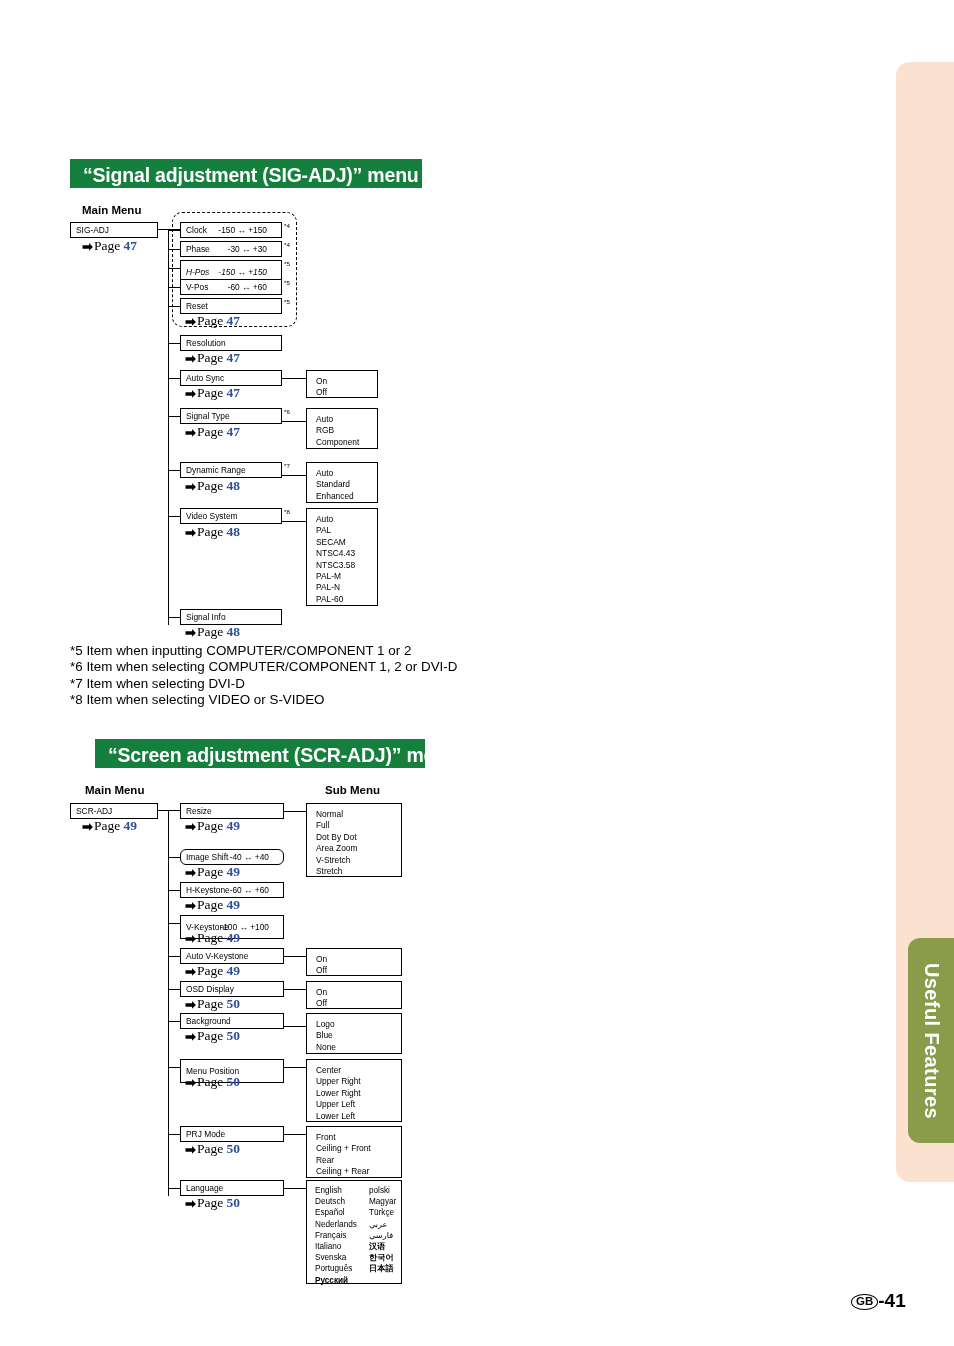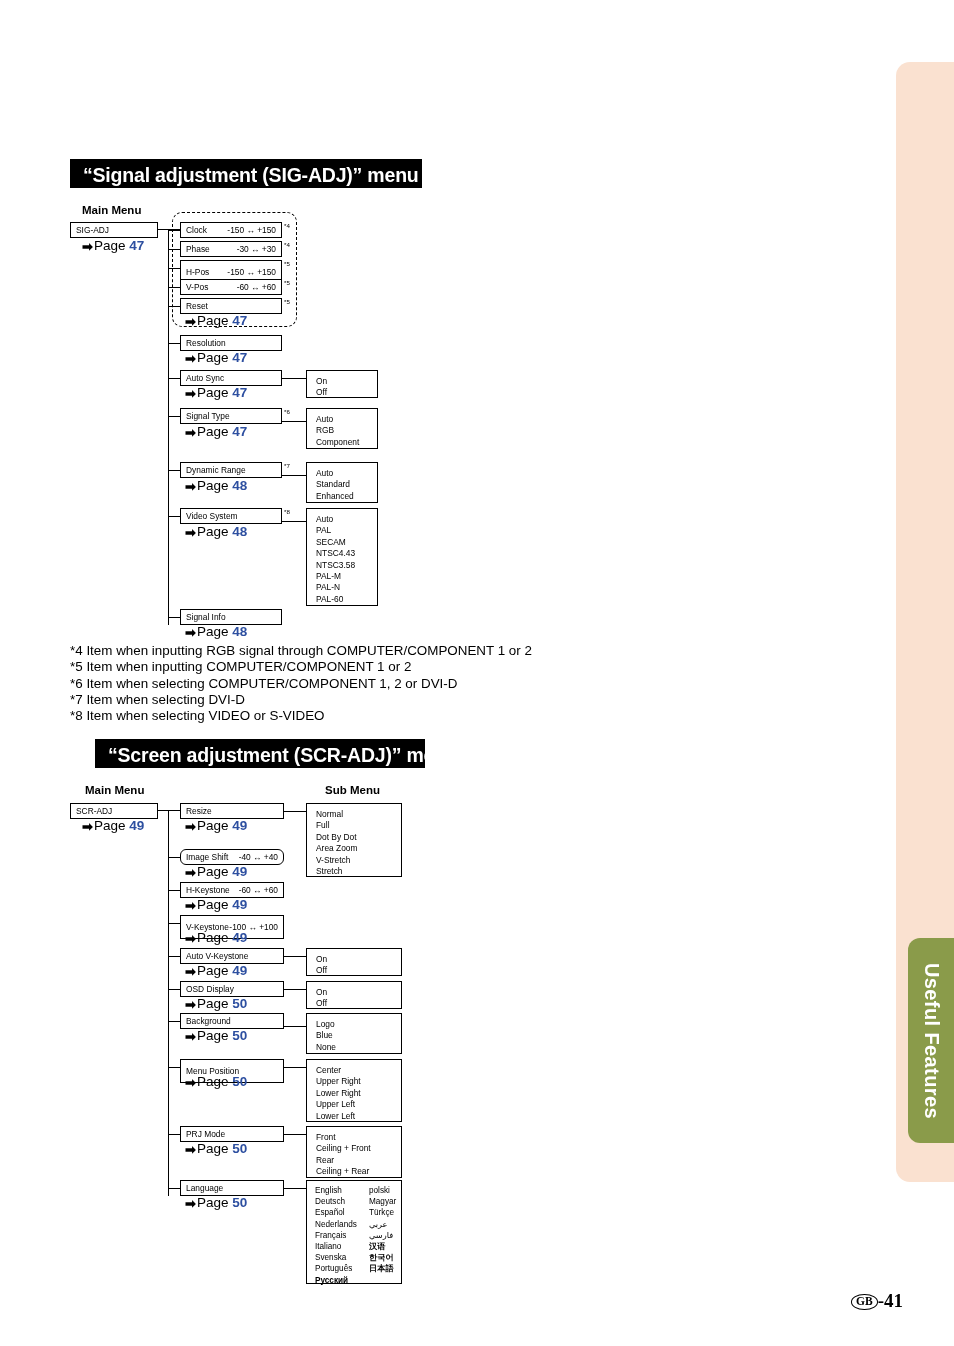--- a/index.html
+++ b/index.html
@@ -20,37 +20,37 @@
   }
   .side-tab span{
     position:absolute;left:50%;top:50%;
     transform:translate(-50%,-50%) rotate(90deg);
     white-space:nowrap;color:#fff;font-weight:bold;font-size:20px;
     letter-spacing:.4px;font-family:"Liberation Sans",sans-serif;
   }
 
   
   .sec-bar{
-    position:absolute;background:#000000;color:#fff;
+    position:absolute;background:#15803d;color:#fff;
     font-weight:bold;font-size:19.5px;letter-spacing:-.2px;
     padding:5px 13px 6px 13px;box-sizing:border-box;white-space:nowrap;
   }
 
   
   .col-label{
     position:absolute;font-weight:bold;font-size:11.5px;white-space:nowrap;
   }
 
   
   .box{
     position:absolute;border:1.2px solid #000;background:#fff;
     box-sizing:border-box;font-size:8.4px;line-height:1;
   }
   .box .bl{position:absolute;left:5px;top:50%;transform:translateY(-50%);white-space:nowrap;}
-  .box .br{position:absolute;right:5px;top:50%;transform:translateY(-50%);white-space:nowrap;margin-left:40px;}
+  .box .br{position:absolute;right:14px;top:50%;transform:translateY(-50%);white-space:nowrap;margin-left:40px;}
 
   
   .listbox{
     position:absolute;border:1.2px solid #000;background:#fff;box-sizing:border-box;
     font-size:8.4px;line-height:11.4px;padding:5px 0 5px 9px;
   }
   .listbox div{white-space:nowrap;}
 
   
   .langbox{
@@ -59,21 +59,21 @@
   }
   .langbox .lrow{display:flex;}
   .langbox .lc1{width:54px;white-space:nowrap;}
   .langbox .lc2{white-space:nowrap;}
   .bold-ru{font-weight:bold;}
   .cjk{font-weight:bold;}
 
   
   .pageref{
     position:absolute;font-size:13.5px;white-space:nowrap;color:#000;
-    font-family:Liberation Sans, sans-serif;
+    font-family:Liberation Serif, serif;
   }
   .pageref .arw{
     display:inline-block;vertical-align:-1px;margin-right:1px;
     font-size:13px;font-weight:bold;
   }
   .pageref .num{color:#2d4fa0;font-weight:bold;}
 
   
   .sup{
     position:absolute;font-size:6.2px;white-space:nowrap;
@@ -88,21 +88,21 @@
     position:absolute;border:1.3px dashed #000;border-radius:10px;box-sizing:border-box;
   }
 
   
   .footnotes{
     position:absolute;font-size:13.4px;line-height:16.3px;white-space:nowrap;
   }
 
   
   .pagenum{
-    position:absolute;font-size:19px;font-weight:bold;white-space:nowrap;font-family:Liberation Serif, serif;
+    position:absolute;font-size:19px;font-weight:bold;white-space:nowrap;
   }
   .gb{
     display:inline-block;border:1.7px solid #000;border-radius:50%;
     font-size:11.5px;font-weight:bold;padding:1px 4px 1px 4px;vertical-align:2px;
     line-height:1;
   }
 </style>
 </head>
 <body>
 
@@ -135,21 +135,21 @@
 <div class="sup" style="left:284px;top:222px;">*4</div>
 <div class="hline" style="left:168px;top:230px;width:12px;"></div>
 
 <div class="box" style="left:180px;top:241px;width:102px;height:16px;">
   <span class="bl">Phase</span>
   <span class="br">-30 ↔ +30</span>
 </div>
 <div class="sup" style="left:284px;top:241px;">*4</div>
 <div class="hline" style="left:168px;top:249px;width:12px;"></div>
 
-<div class="box" style="left:180px;top:260px;width:102px;height:24px;">
+<div class="box" style="left:180px;top:260px;width:102px;height:24px;font-style:italic;">
   <span class="bl">H-Pos</span>
   <span class="br">-150 ↔ +150</span>
 </div>
 <div class="sup" style="left:284px;top:260px;">*5</div>
 <div class="hline" style="left:168px;top:268px;width:12px;"></div>
 
 <div class="box" style="left:180px;top:279px;width:102px;height:16px;">
   <span class="bl">V-Pos</span>
   <span class="br">-60 ↔ +60</span>
 </div>
@@ -246,21 +246,20 @@
 <div class="box" style="left:180px;top:609px;width:102px;height:16px;">
   <span class="bl">Signal Info</span>
 </div>
 <div class="hline" style="left:168px;top:617px;width:12px;"></div>
 <div class="pageref" style="left:185px;top:624px;">
   <span class="arw">➡</span><span>Page</span>
   <span class="num">48</span>
 </div>
 
 <div class="footnotes" style="left:70px;top:643px;">
-  <div>*4 Item when inputting RGB signal through COMPUTER/COMPONENT 1 or 2</div>
   <div>*5 Item when inputting COMPUTER/COMPONENT 1 or 2</div>
   <div>*6 Item when selecting COMPUTER/COMPONENT 1, 2 or DVI-D</div>
   <div>*7 Item when selecting DVI-D</div>
   <div>*8 Item when selecting VIDEO or S-VIDEO</div>
 </div>
 
 <div class="sec-bar" style="left:95px;top:739px;width:330px;height:29px;">“Screen adjustment (SCR-ADJ)” menu</div>
 
 <div class="col-label" style="left:85px;top:784px;">Main Menu</div>
 <div class="col-label" style="left:325px;top:784px;">Sub Menu</div>

